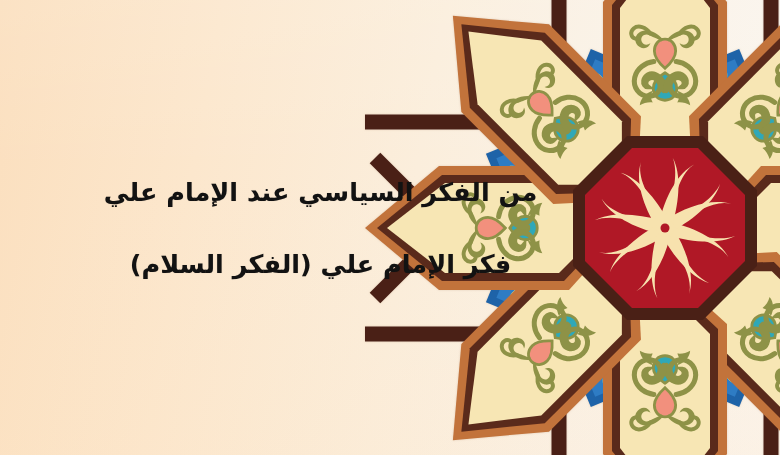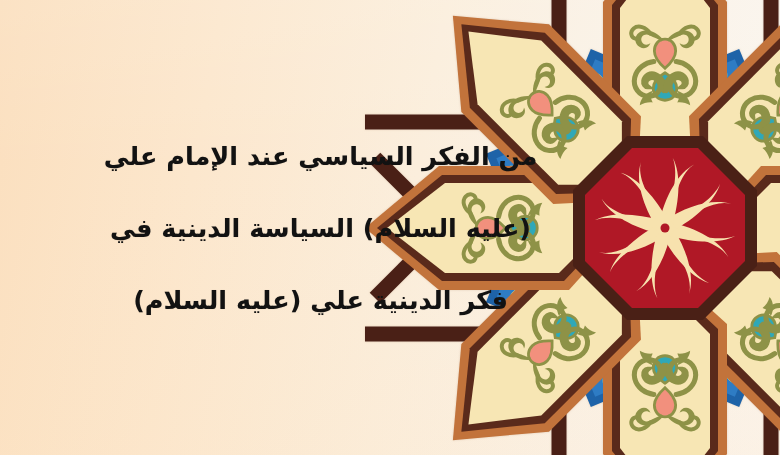--- a/index.html
+++ b/index.html
@@ -300,17 +300,16 @@
             </g>
           <circle cx="0" cy="0" r="9"></circle>
         </g>
         <circle cx="0" cy="0" r="4.5" fill="#B01826"></circle>
       </g>
     </svg>
   </div>
 
   <div class="title-block" style="color: rgb(18, 18, 18);">
     <div class="title-line" style="color: rgb(18, 18, 18);">من الفكر السياسي عند الإمام علي</div>
-    <div class="title-line" style="color: rgb(18, 18, 18);">(عليه السلام) السياسة الدينية في</div>
-    <div class="title-line" style="color: rgb(18, 18, 18);">فكر الدينية علي (عليه السلام)</div>
+    <div class="title-line" style="color: rgb(18, 18, 18);">فكر الإمام علي (الفكر السلام)</div>
   </div>
 
 </div>
 
 </body></html>

